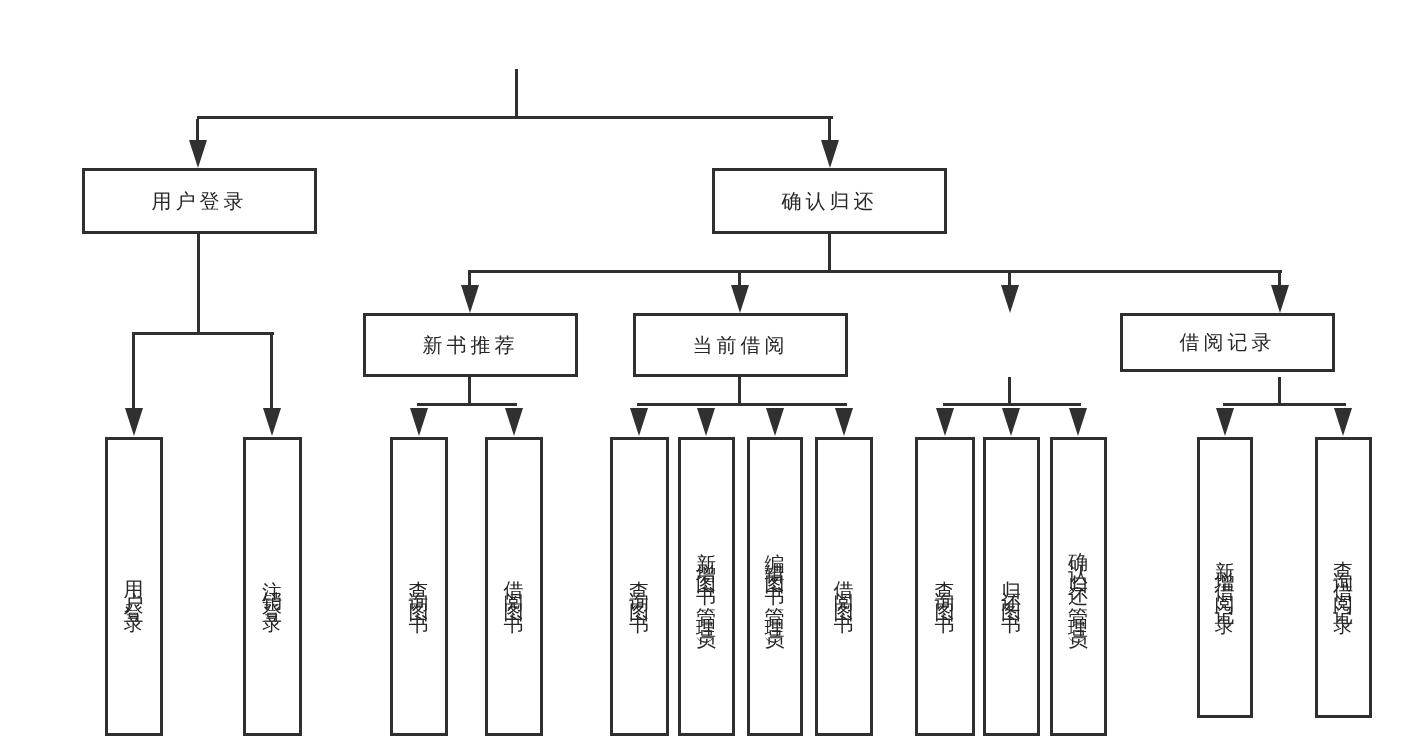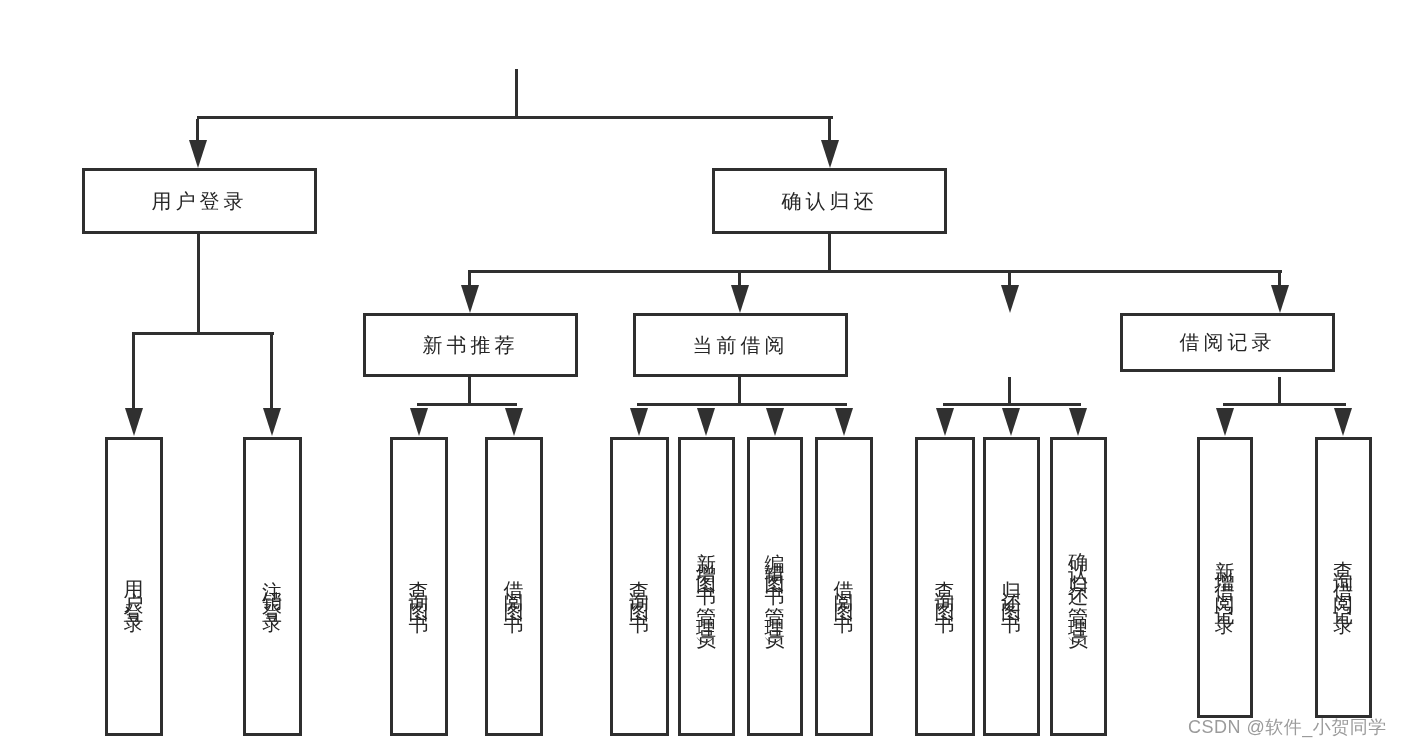--- a/index.html
+++ b/index.html
@@ -162,15 +162,14 @@
   <div class="hl" style="left:943px;top:403px;width:138px"></div>
   <div class="arrow" style="left:936px;top:408px"></div>
   <div class="arrow" style="left:1002px;top:408px"></div>
   <div class="arrow" style="left:1069px;top:408px"></div>
 
   <div class="vl" style="left:1278px;top:377px;height:29px"></div>
   <div class="hl" style="left:1223px;top:403px;width:123px"></div>
   <div class="arrow" style="left:1216px;top:408px"></div>
   <div class="arrow" style="left:1334px;top:408px"></div>
 
-  <div class="watermark">CSDN @软件_小贺同学</div>
 
 </div>
 
 </body></html>

